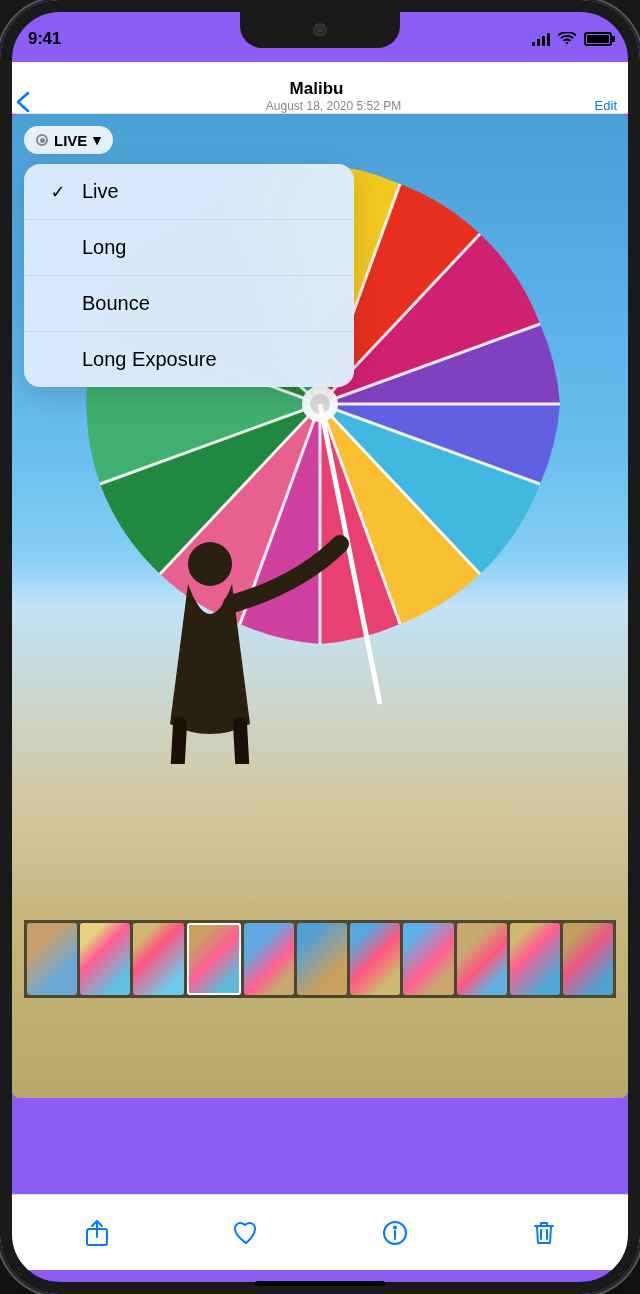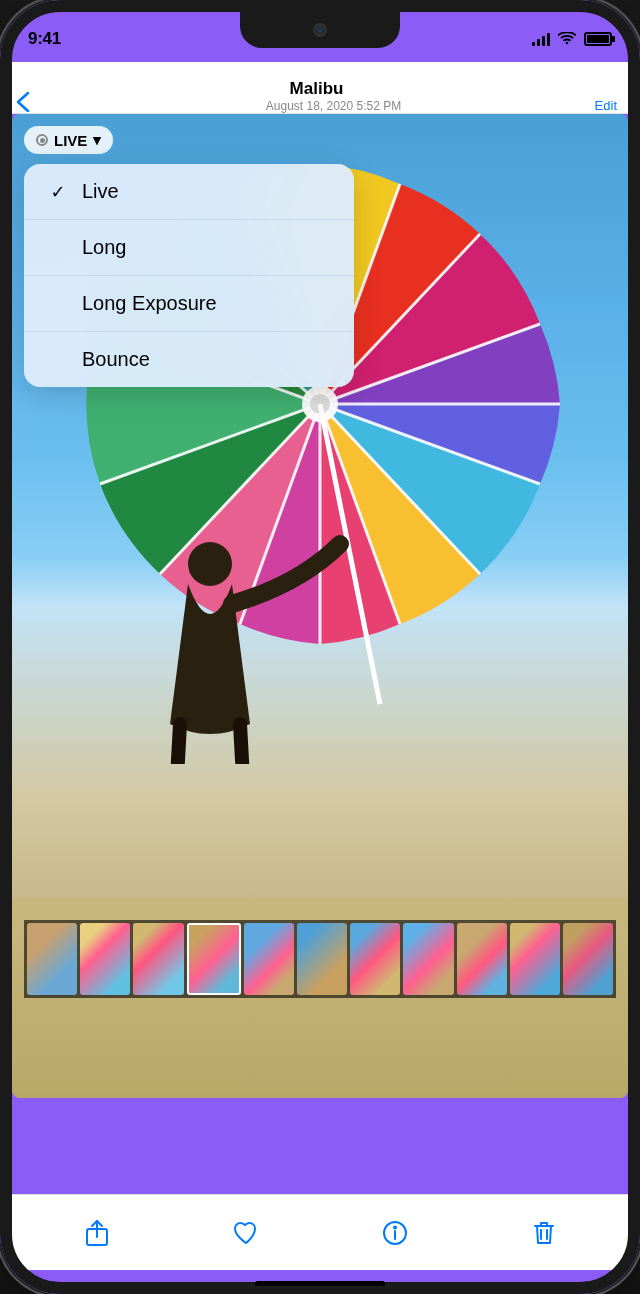--- a/index.html
+++ b/index.html
@@ -538,25 +538,25 @@
         <div class="dropdown-item">
           <span class="checkmark">✓</span>
           <span>Live</span>
         </div>
         <div class="dropdown-item">
           <span class="checkmark-placeholder"></span>
           <span>Long</span>
         </div>
         <div class="dropdown-item">
           <span class="checkmark-placeholder"></span>
-          <span>Long Exposure</span>
+          <span>Bounce</span>
         </div>
         <div class="dropdown-item">
           <span class="checkmark-placeholder"></span>
-          <span>Bounce</span>
+          <span>Long Exposure</span>
         </div>
       </div>
 
     </div>
 
     <div class="film-strip">
       <div class="film-thumb thumb-1"></div>
       <div class="film-thumb thumb-2"></div>
       <div class="film-thumb thumb-3"></div>
       <div class="film-thumb thumb-4 selected"></div>

